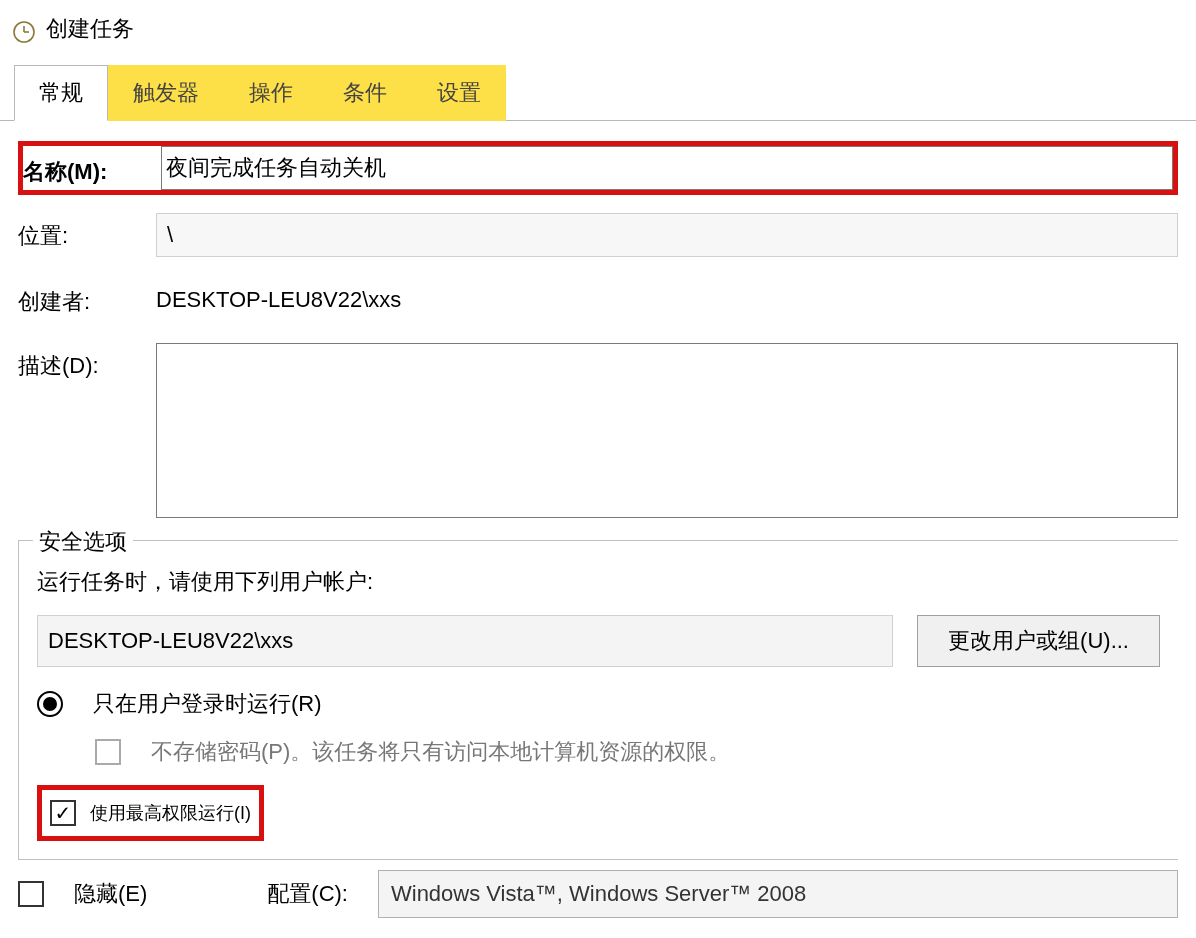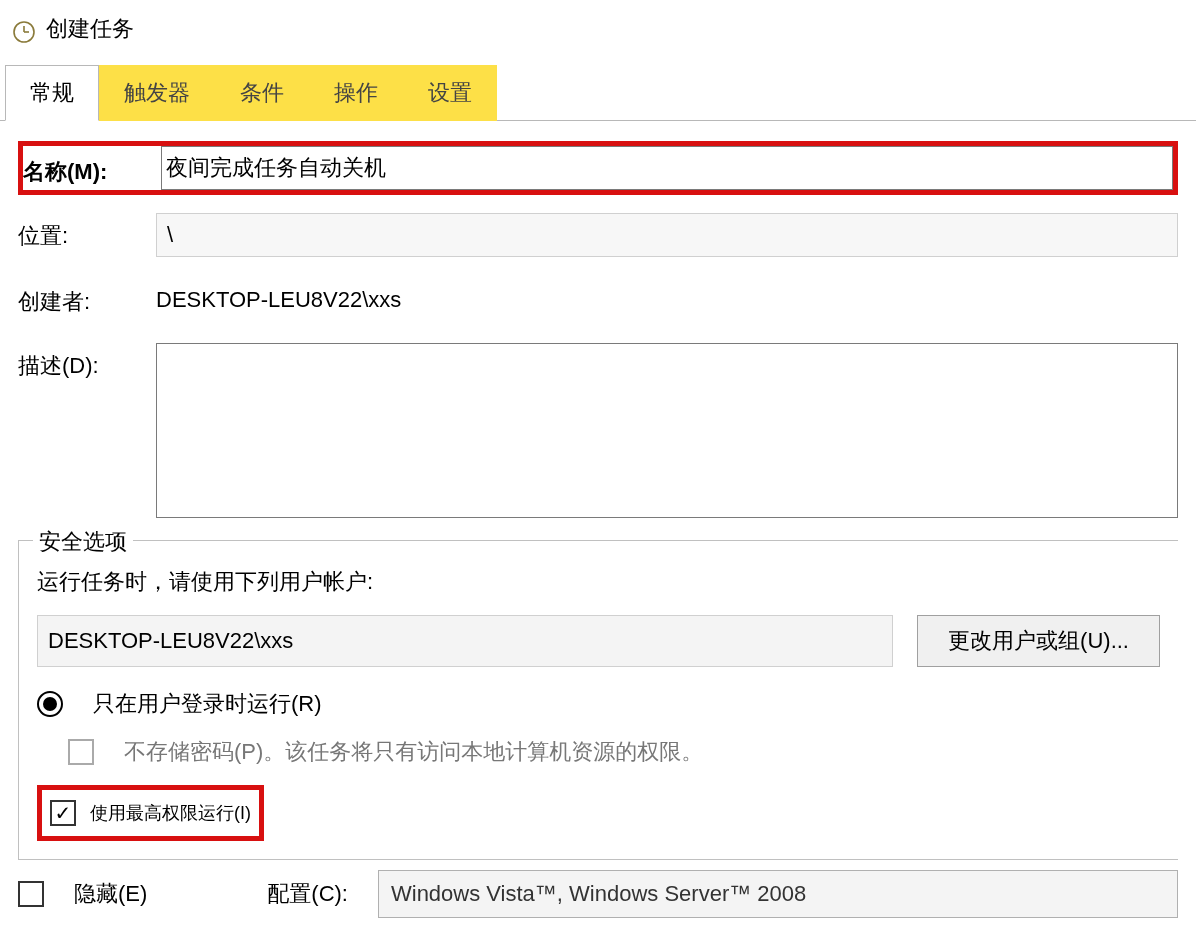--- a/index.html
+++ b/index.html
@@ -27,21 +27,21 @@
       height: 24px;
       flex-shrink: 0;
     }
     .title-text {
       font-size: 22px;
       color: #000;
     }
     .tabs {
       display: flex;
       border-bottom: 1px solid #b8b8b8;
-      padding-left: 5px;
+      padding-left: 14px;
     }
     .tab {
       padding: 12px 24px;
       font-size: 22px;
       color: #444;
       cursor: pointer;
       border: 1px solid transparent;
       border-bottom: none;
       background: #fde047;
       position: relative;
@@ -182,21 +182,21 @@
       justify-content: center;
       flex-shrink: 0;
       background: #fff;
     }
     .check-mark {
       font-size: 20px;
       line-height: 1;
       color: #000;
     }
     .indented {
-      margin-left: 31px;
+      margin-left: 58px;
       color: #777;
     }
     .indented .check-box {
       border-color: #aaa;
     }
     .priv-highlight {
       border: 5px solid #d81010;
       display: flex;
       align-items: center;
       padding: 10px 8px;
@@ -233,22 +233,22 @@
       <line x1="12" y1="12" x2="12" y2="6" stroke="#8a7a3a" stroke-width="1.6"></line>
       <line x1="12" y1="12" x2="17" y2="12" stroke="#8a7a3a" stroke-width="1.6"></line>
     </svg>
   </span>
   <span class="title-text">创建任务</span>
 </div>
 
 <div class="tabs">
   <div class="tab active">常规</div>
   <div class="tab">触发器</div>
+  <div class="tab">操作</div>
   <div class="tab">条件</div>
-  <div class="tab">操作</div>
   <div class="tab">设置</div>
 </div>
 
 <div class="tab-content">
 
   <div class="name-highlight">
     <div class="form-label">名称(M):</div>
     <input type="text" class="text-input" value="夜间完成任务自动关机" style="">
   </div>
 

